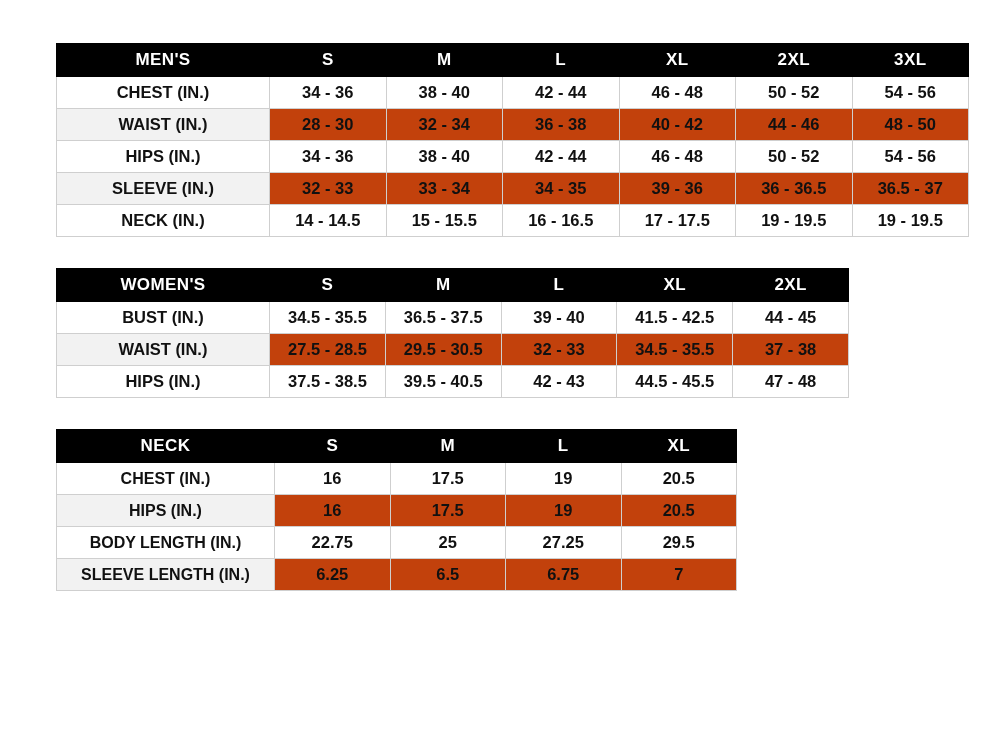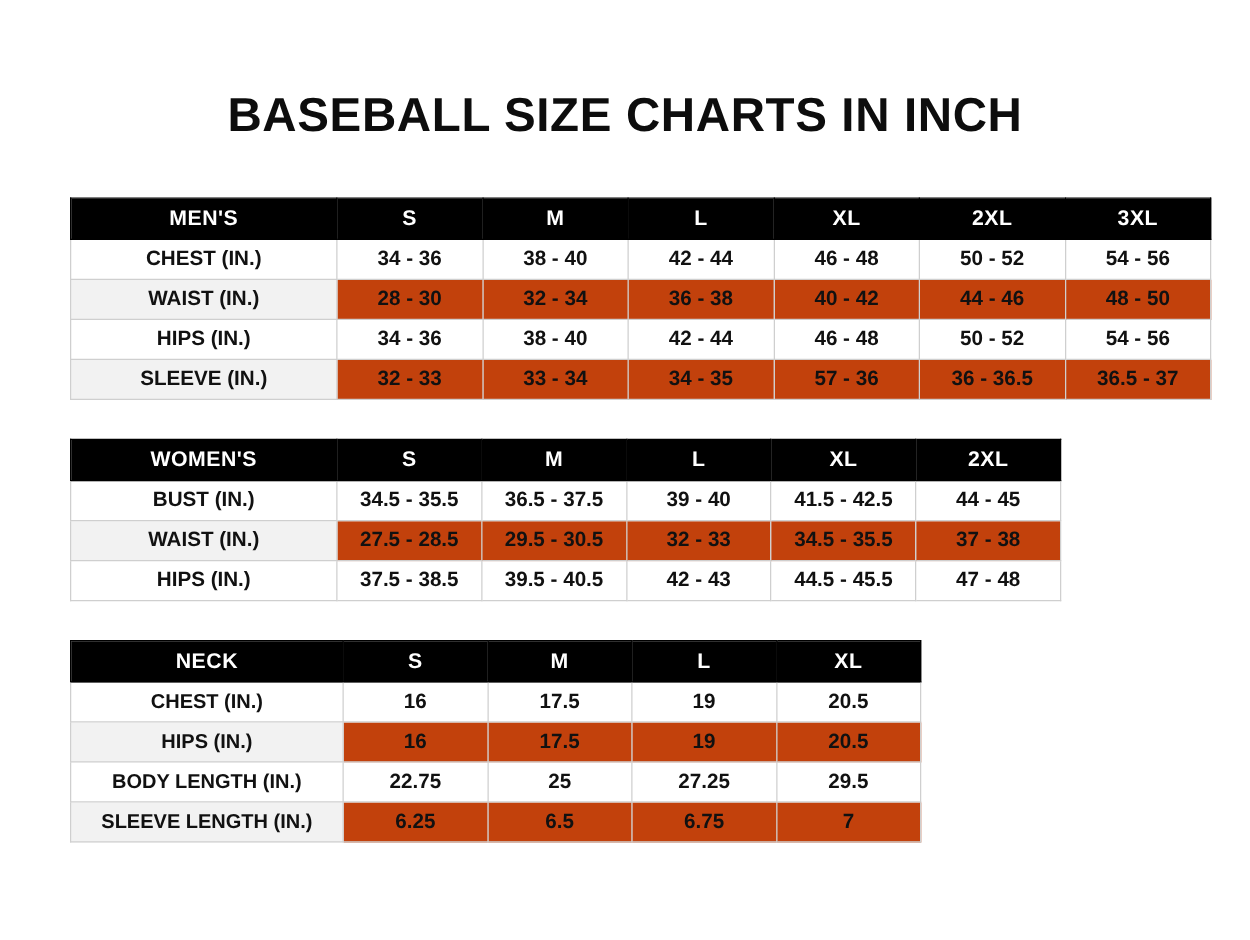--- a/index.html
+++ b/index.html
@@ -98,21 +98,20 @@
   #youth-table col.c-label { width: 218px; }
   #youth-table col.c-size  { width: 115.5px; }
 
   #youth-table td.label-cell { font-size: 16px; }
 </style>
 </head>
 <body>
 
 <div class="page">
 
-  <h1 class="page-title">BASEBALL SIZE CHARTS IN INCH</h1>
 
   <div class="tables-wrap">
 
     <table class="size-table" id="mens-table">
       <colgroup>
         <col class="c-label">
           <col class="c-size">
           <col class="c-size">
           <col class="c-size">
           <col class="c-size">
@@ -156,23 +155,32 @@
           <td>42 - 44</td>
           <td>46 - 48</td>
           <td>50 - 52</td>
           <td>54 - 56</td>
         </tr>
         <tr class="alt">
           <td class="label-cell">SLEEVE (IN.)</td>
           <td>32 - 33</td>
           <td>33 - 34</td>
           <td>34 - 35</td>
-          <td>57 - 36</td>
+          <td>39 - 36</td>
           <td>36 - 36.5</td>
           <td>36.5 - 37</td>
+        </tr>
+        <tr>
+          <td class="label-cell">NECK (IN.)</td>
+          <td>14 - 14.5</td>
+          <td>15 - 15.5</td>
+          <td>16 - 16.5</td>
+          <td>17 - 17.5</td>
+          <td>19 - 19.5</td>
+          <td>19 - 19.5</td>
         </tr>
       </tbody>
     </table>
 
     <table class="size-table" id="womens-table">
       <colgroup>
         <col class="c-label">
           <col class="c-size">
           <col class="c-size">
           <col class="c-size">

